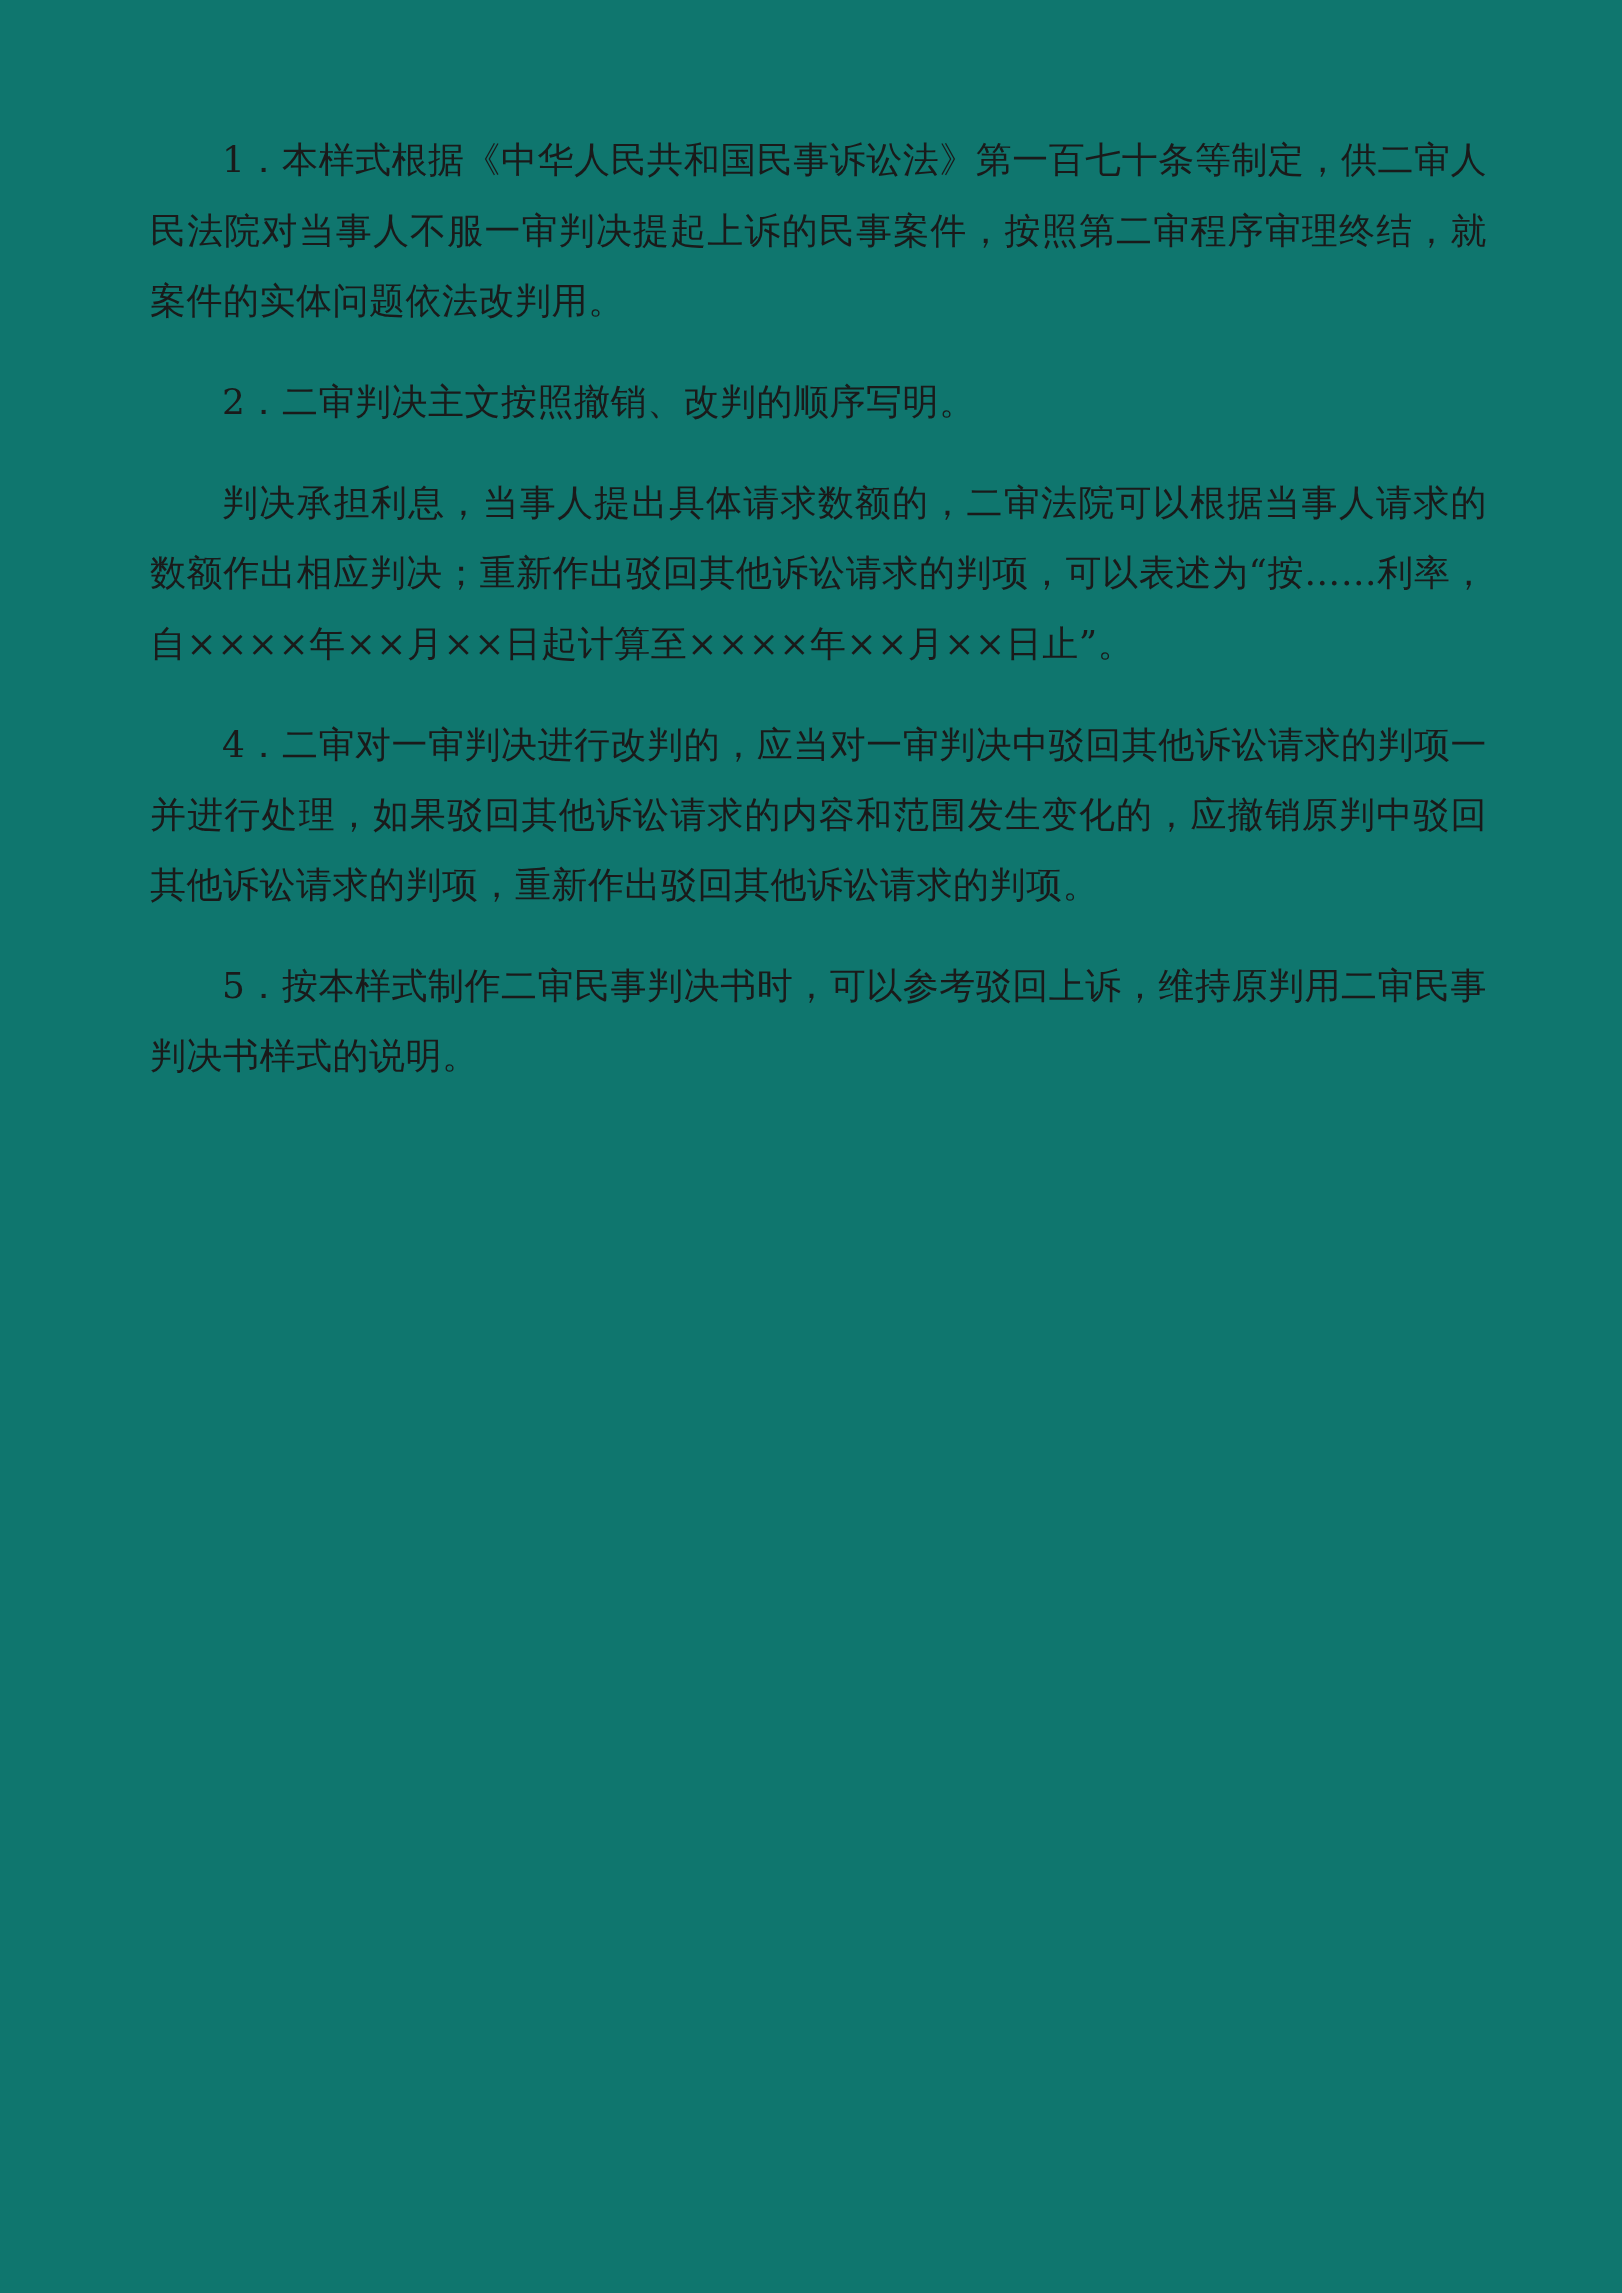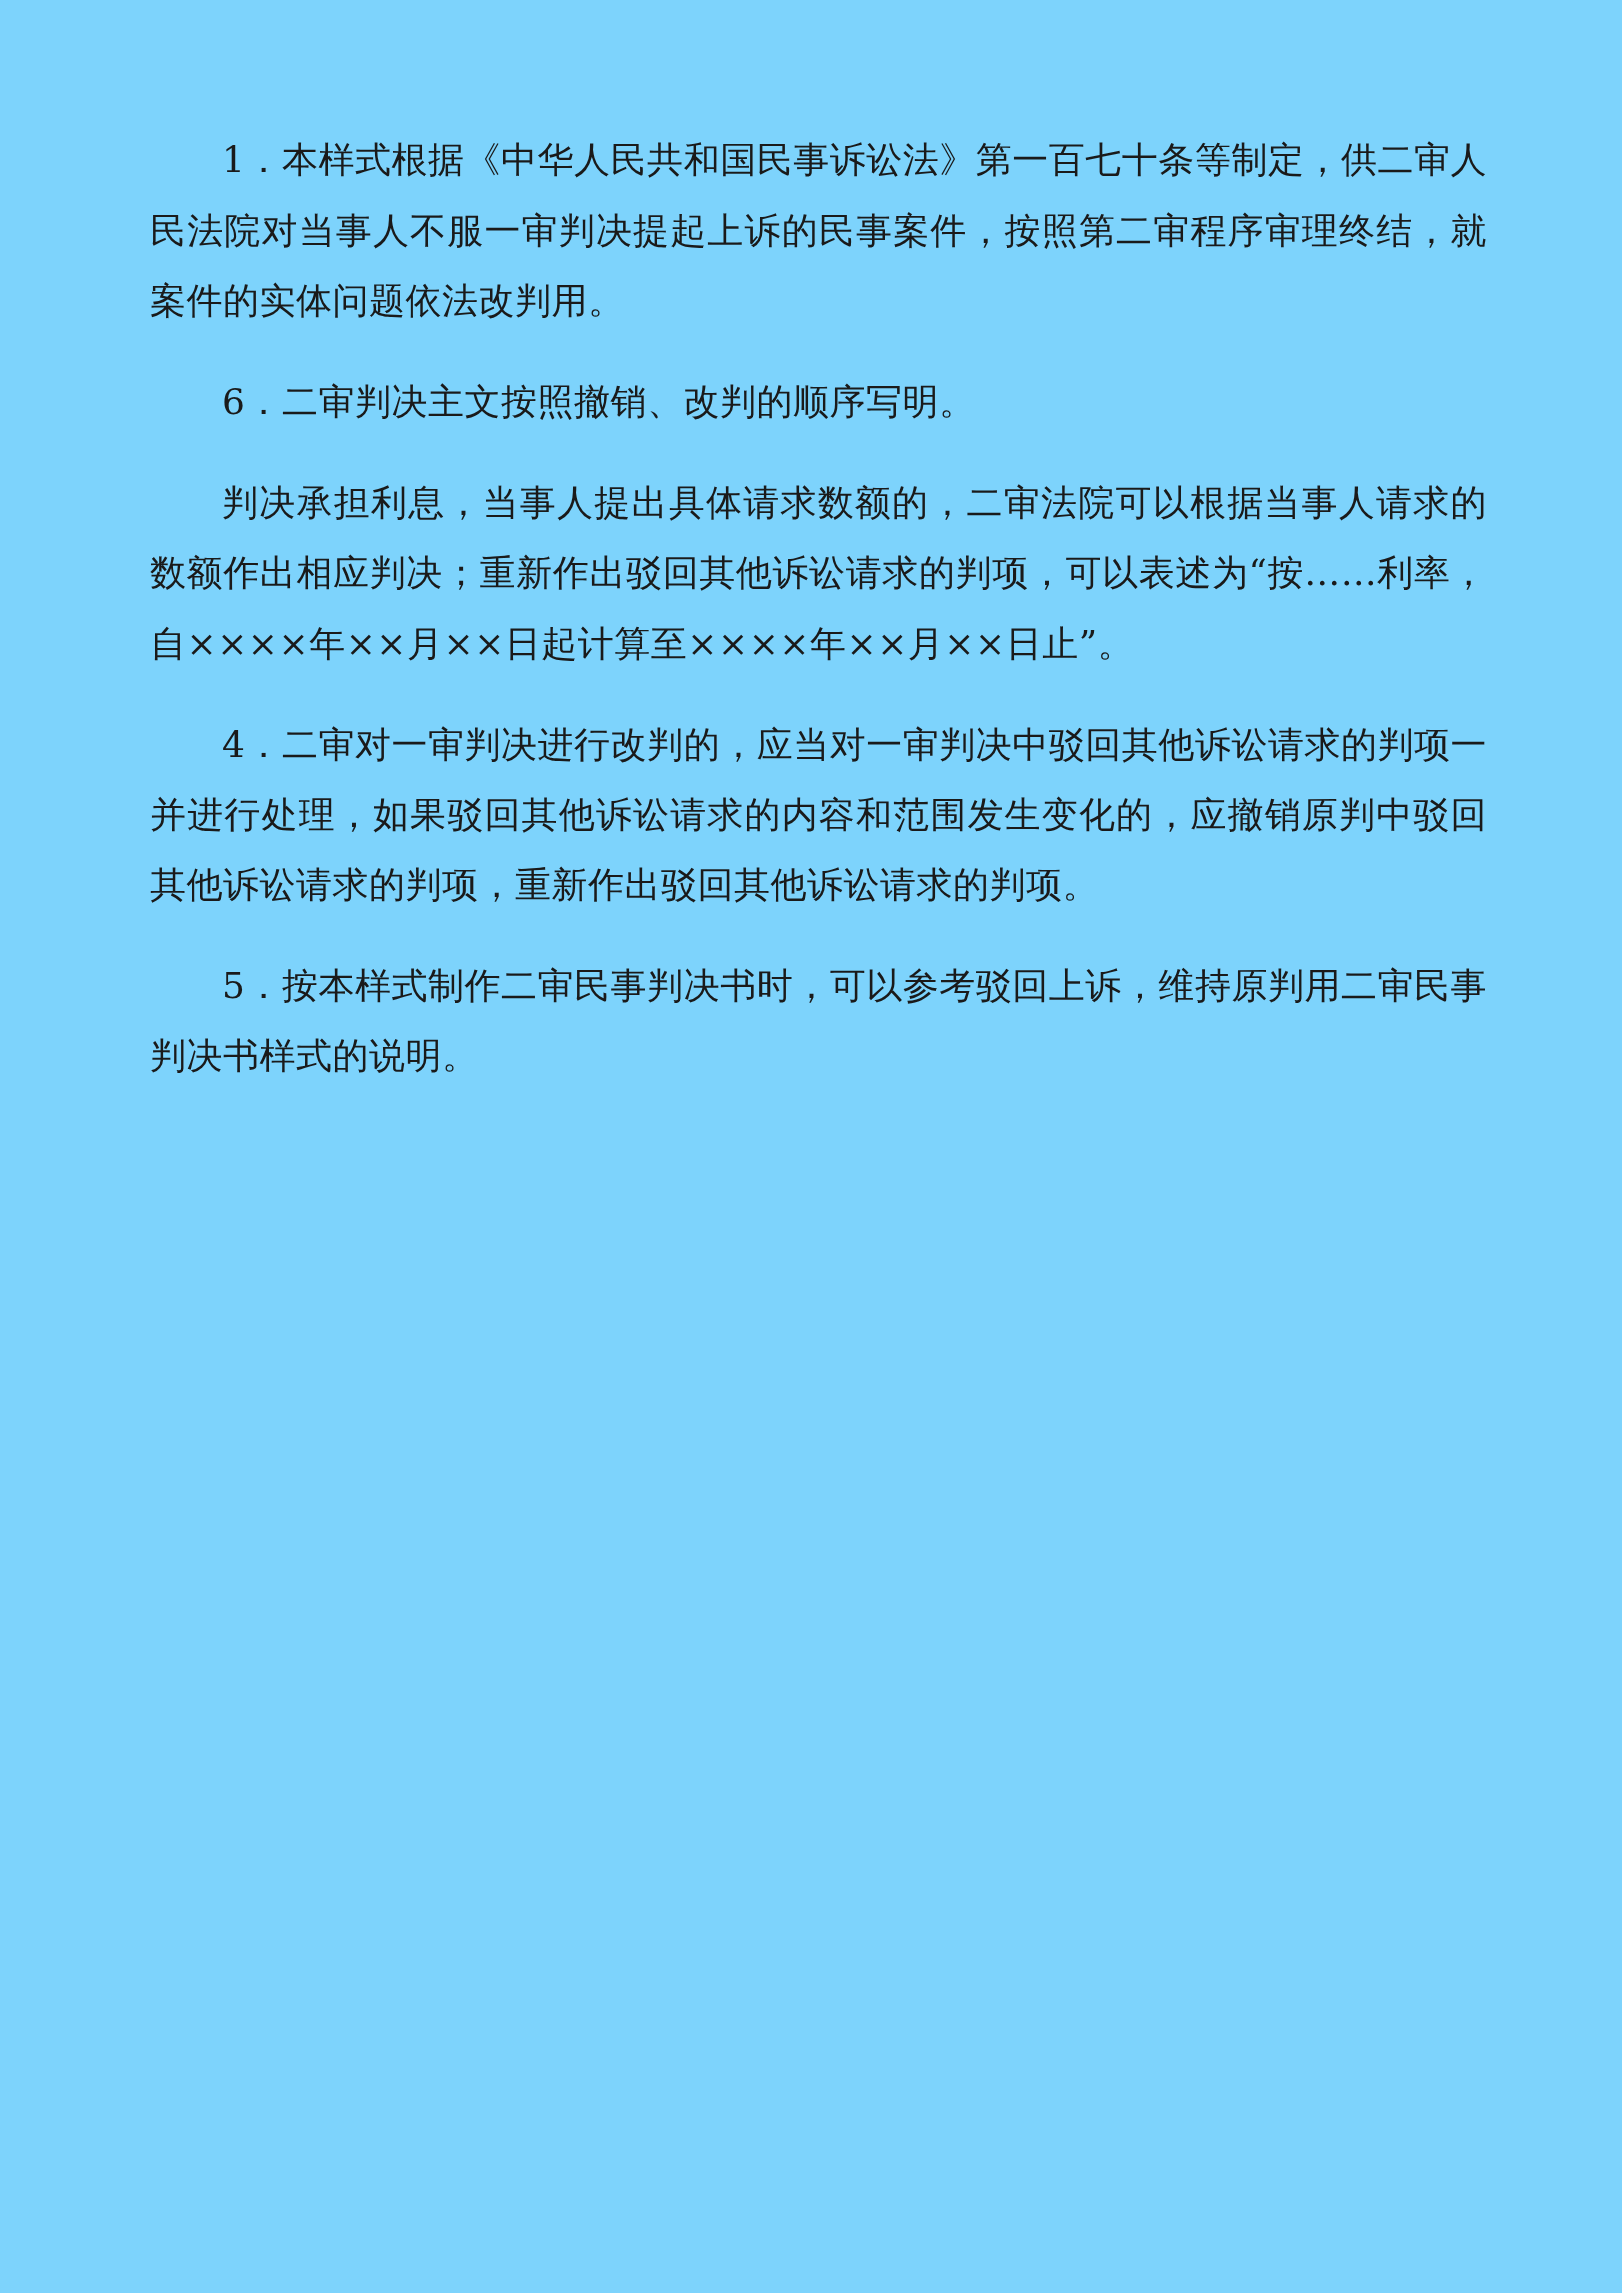--- a/index.html
+++ b/index.html
@@ -7,21 +7,21 @@
     padding: 0;
     background: #ffffff;
   }
   body {
     font-family: "DejaVu Serif", "Liberation Serif", serif;
   }
   .page {
     position: relative;
     width: 1623px;
     height: 2294px;
-    background: #7dd3fc;
+    background: #0f766e;
     box-sizing: border-box;
     padding: 109px 136px 109px 150px;
     overflow: hidden;
   }
   .doc-body {
     margin-top: 16.4px;
   }
   .para {
     font-size: 36px;
     line-height: 1.95;
@@ -36,19 +36,19 @@
   .para:last-child {
     margin-bottom: 0;
   }
 </style>
 </head>
 <body>
 
 <div class="page">
   <div class="doc-body">
     <p class="para">1．本样式根据《中华人民共和国民事诉讼法》第一百七十条等制定，供二审人民法院对当事人不服一审判决提起上诉的民事案件，按照第二审程序审理终结，就案件的实体问题依法改判用。</p>
-    <p class="para">6．二审判决主文按照撤销、改判的顺序写明。</p>
+    <p class="para">2．二审判决主文按照撤销、改判的顺序写明。</p>
     <p class="para">判决承担利息，当事人提出具体请求数额的，二审法院可以根据当事人请求的数额作出相应判决；重新作出驳回其他诉讼请求的判项，可以表述为“按……利率，自××××年××月××日起计算至××××年××月××日止”。</p>
     <p class="para">4．二审对一审判决进行改判的，应当对一审判决中驳回其他诉讼请求的判项一并进行处理，如果驳回其他诉讼请求的内容和范围发生变化的，应撤销原判中驳回其他诉讼请求的判项，重新作出驳回其他诉讼请求的判项。</p>
     <p class="para">5．按本样式制作二审民事判决书时，可以参考驳回上诉，维持原判用二审民事判决书样式的说明。</p>
   </div>
 </div>
 
 
 </body></html>

